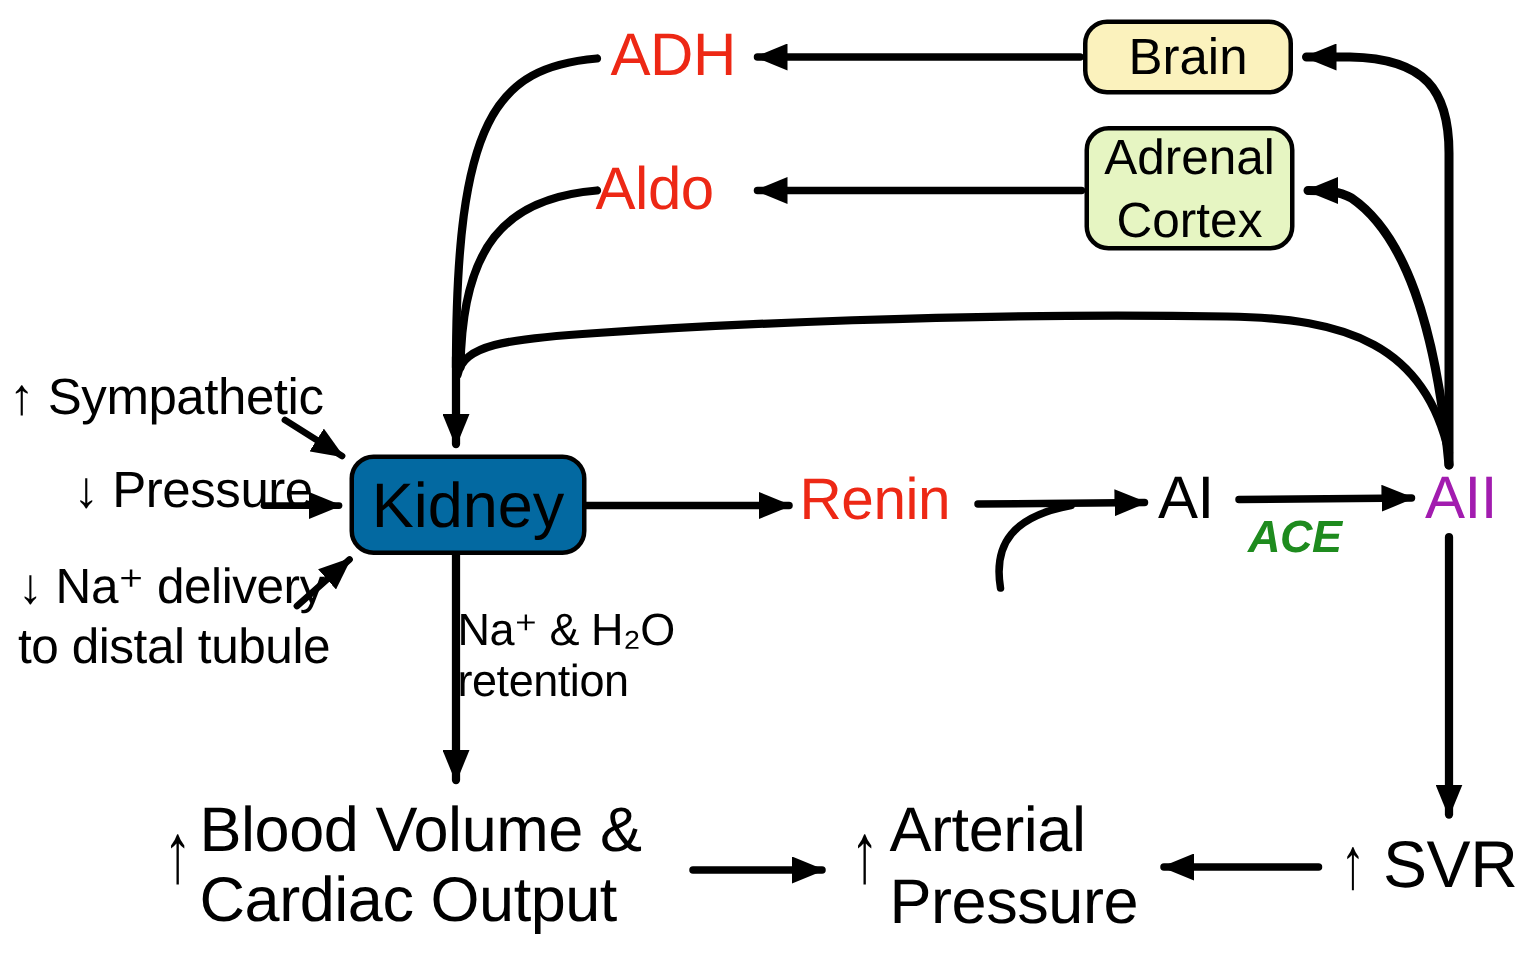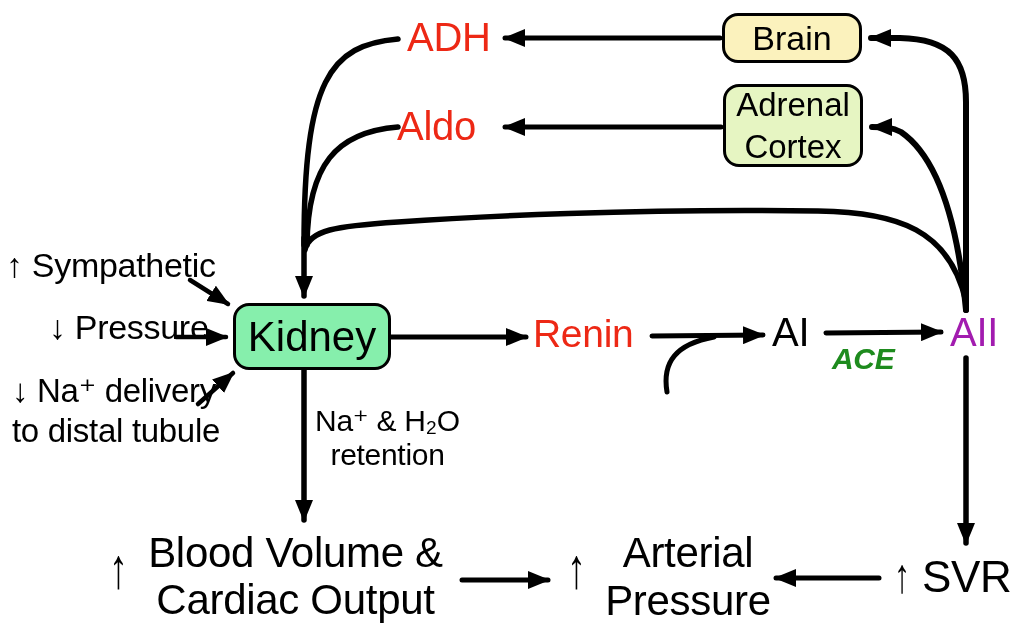--- a/index.html
+++ b/index.html
@@ -11,26 +11,26 @@
   .lbl{position:absolute;white-space:pre-line;line-height:1.12;letter-spacing:-0.3px;}
   .red{color:#ED2815;}
   .red-light{color:#a21caf;}
   .green{color:#1E8B1E;font-style:italic;font-weight:bold;}
   .box{
     position:absolute;display:flex;align-items:center;justify-content:center;
     border:3.5px solid #000;border-radius:16px;text-align:center;white-space:pre-line;
   }
   #box-brain{left:722px;top:13px;width:134px;height:44px;background:#FBF2BD;font-size:34px;}
   #box-adrenal{left:723px;top:84px;width:134px;height:77px;background:#E6F5C2;font-size:33px;line-height:1.26;}
-  #box-kidney{left:233px;top:303px;width:152px;height:61px;background:#86efac;font-size:42px;}
+  #box-kidney{left:233px;top:303px;width:152px;height:61px;background:#0369a1;font-size:42px;}
   .thin-arrow{
     position:absolute;display:inline-block;font-size:42px;
     transform:scaleY(1.35) scaleX(0.9);transform-origin:center;line-height:1;
   }
-  .ctr{text-align:center;}
+  .ctr{}
 </style>
 </head>
 <body>
 
 <div id="canvas">
 
   <svg id="wires" viewBox="0 0 1023 636" xmlns="http://www.w3.org/2000/svg">
     <defs>
       <marker id="ah" viewBox="0 0 22 18" refX="20" refY="9" markerWidth="22" markerHeight="18" orient="auto" markerUnits="userSpaceOnUse">
         <path d="M0,0 L22,9 L0,18 Z" fill="#000"></path>

